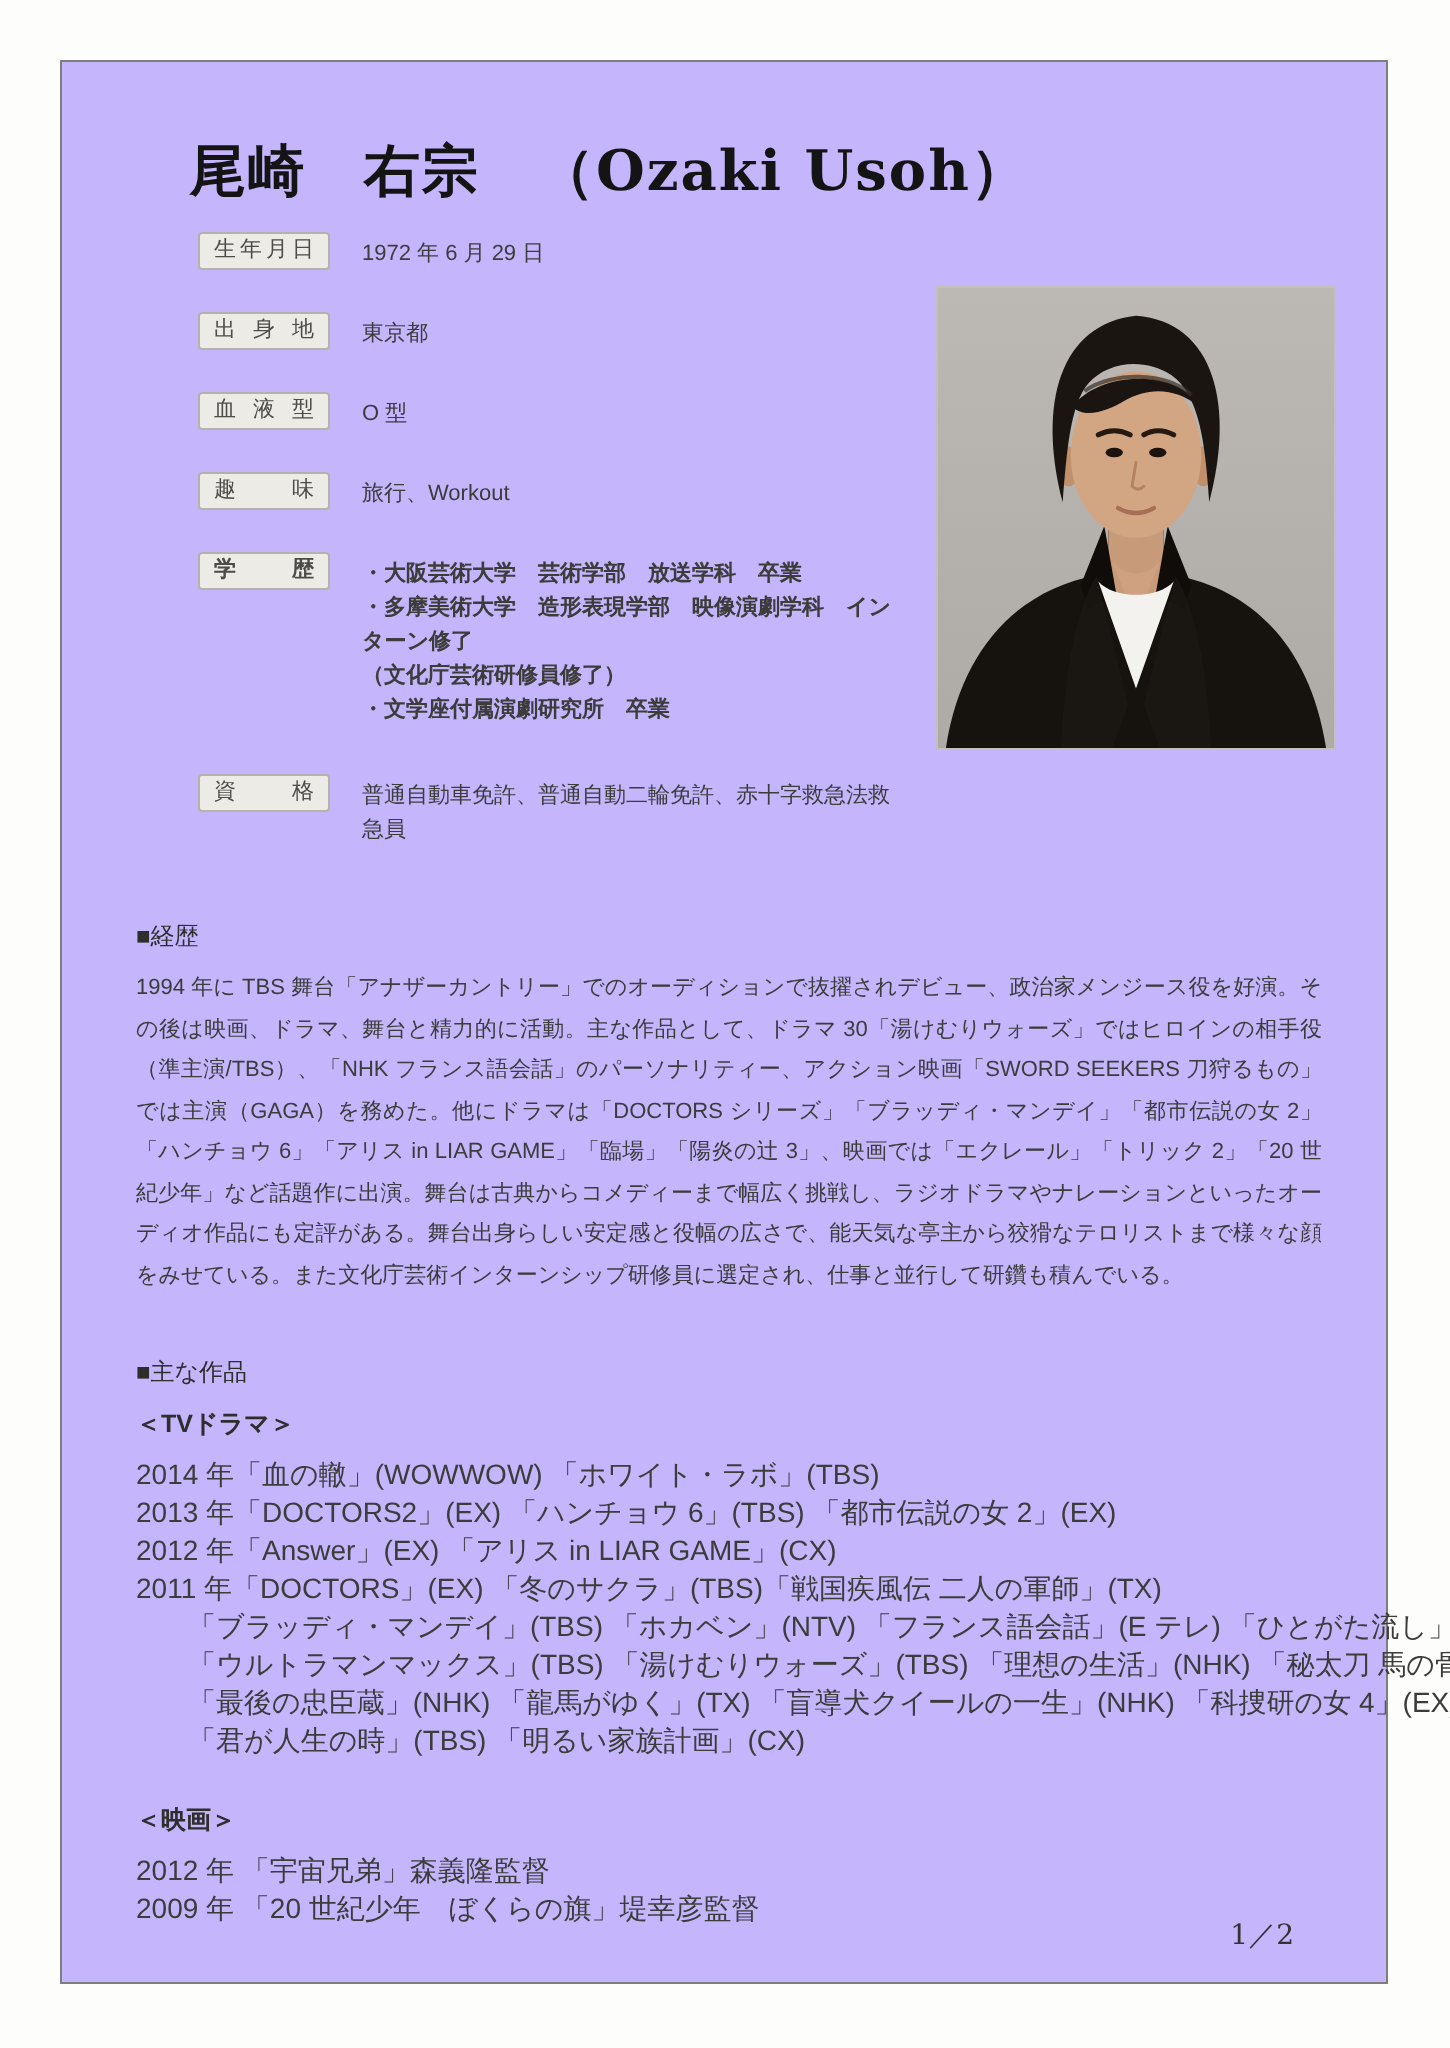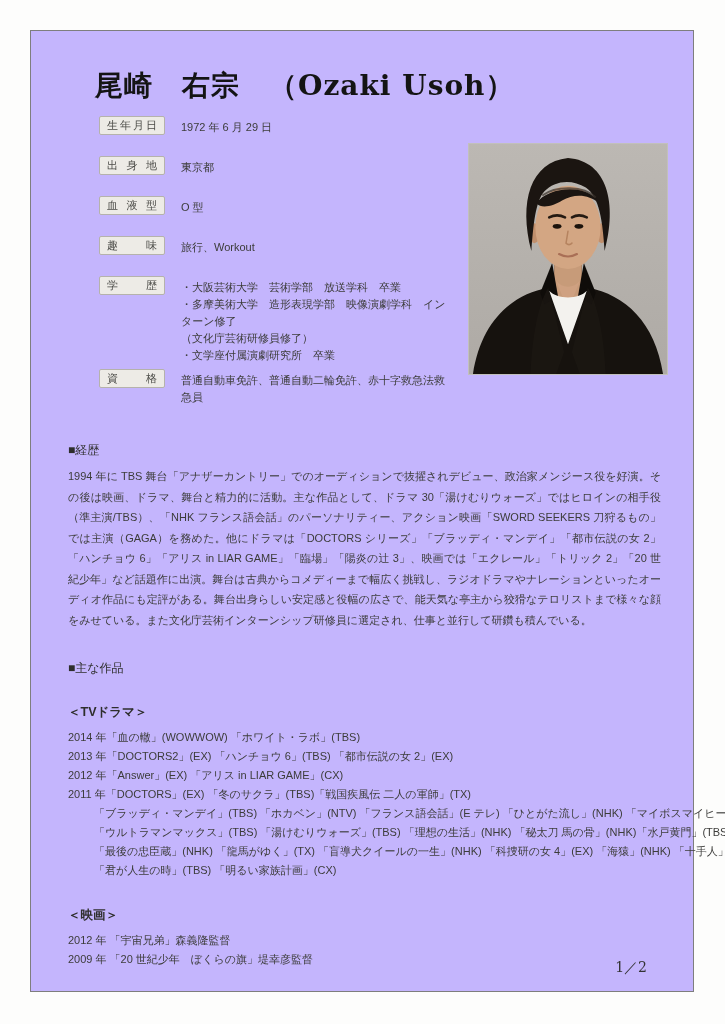--- a/index.html
+++ b/index.html
@@ -19,43 +19,43 @@
     border: 1px solid #7e7e7e;
   }
   .head { padding: 38px 0 0 64px; }
   .name {
     font-family: "DejaVu Serif", "Liberation Serif", serif;
     font-size: 28px; font-weight: bold; color: #141414;
     letter-spacing: 1px; line-height: 34px;
   }
   .fields { padding: 13px 0 0 68px; width: 420px; }
   .frow { display: flex; align-items: flex-start; margin-bottom: 20px; }
-  .frow.edu { margin-bottom: 5px; }
+  .frow.edu { margin-bottom: 23px; font-weight: bold; }
   .badge {
     flex: none; width: 66px; height: 19px;
     padding: 2px 7px;
     background: #edebe6;
     border: 1px solid #b5b2ac;
     border-radius: 2px;
     font-size: 11px; line-height: 13px; color: #4c4c48;
     text-align: justify; text-align-last: justify;
   }
   .fval { margin-left: 16px; font-size: 11px; line-height: 17px; padding-top: 3px; color: #3c3c3a; }
   .fval .ln { line-height: 17px; }
   .sections { padding: 0 32px 0 37px; }
   .career { margin-top: 36px; }
   .sec-heading { font-size: 12px; font-weight: normal; color: #2e2e2c; margin: 0; }
   .career-text {
     margin: 7px 0 0; font-size: 11px; line-height: 20.5px;
     text-align: justify; color: #3c3c3a;
   }
   .works { margin-top: 30px; }
-  .sub-heading { font-size: 12.5px; font-weight: bold; color: #2e2e2c; margin: 27px 0 7px; }
+  .sub-heading { font-size: 12.5px; font-weight: bold; color: #2e2e2c; margin: 9px 0 7px; }
   .movie-block { margin-top: 22px; }
-  .wline { font-size: 11px; line-height: 19px; color: #3c3c3a; white-space: nowrap; }
+  .wline { font-size: 14px; line-height: 19px; color: #3c3c3a; white-space: nowrap; }
   .indent1 { padding-left: 26px; }
   .photo {
     position: absolute; left: 437px; top: 112px;
     width: 200px; height: 232px;
     border: 1px solid #c2c0bc;
   }
   .photo svg { display: block; width: 100%; height: 100%; }
   .pagenum {
     position: absolute; right: 46px; bottom: 14px;
     font-family: "DejaVu Serif", "Liberation Serif", serif;

